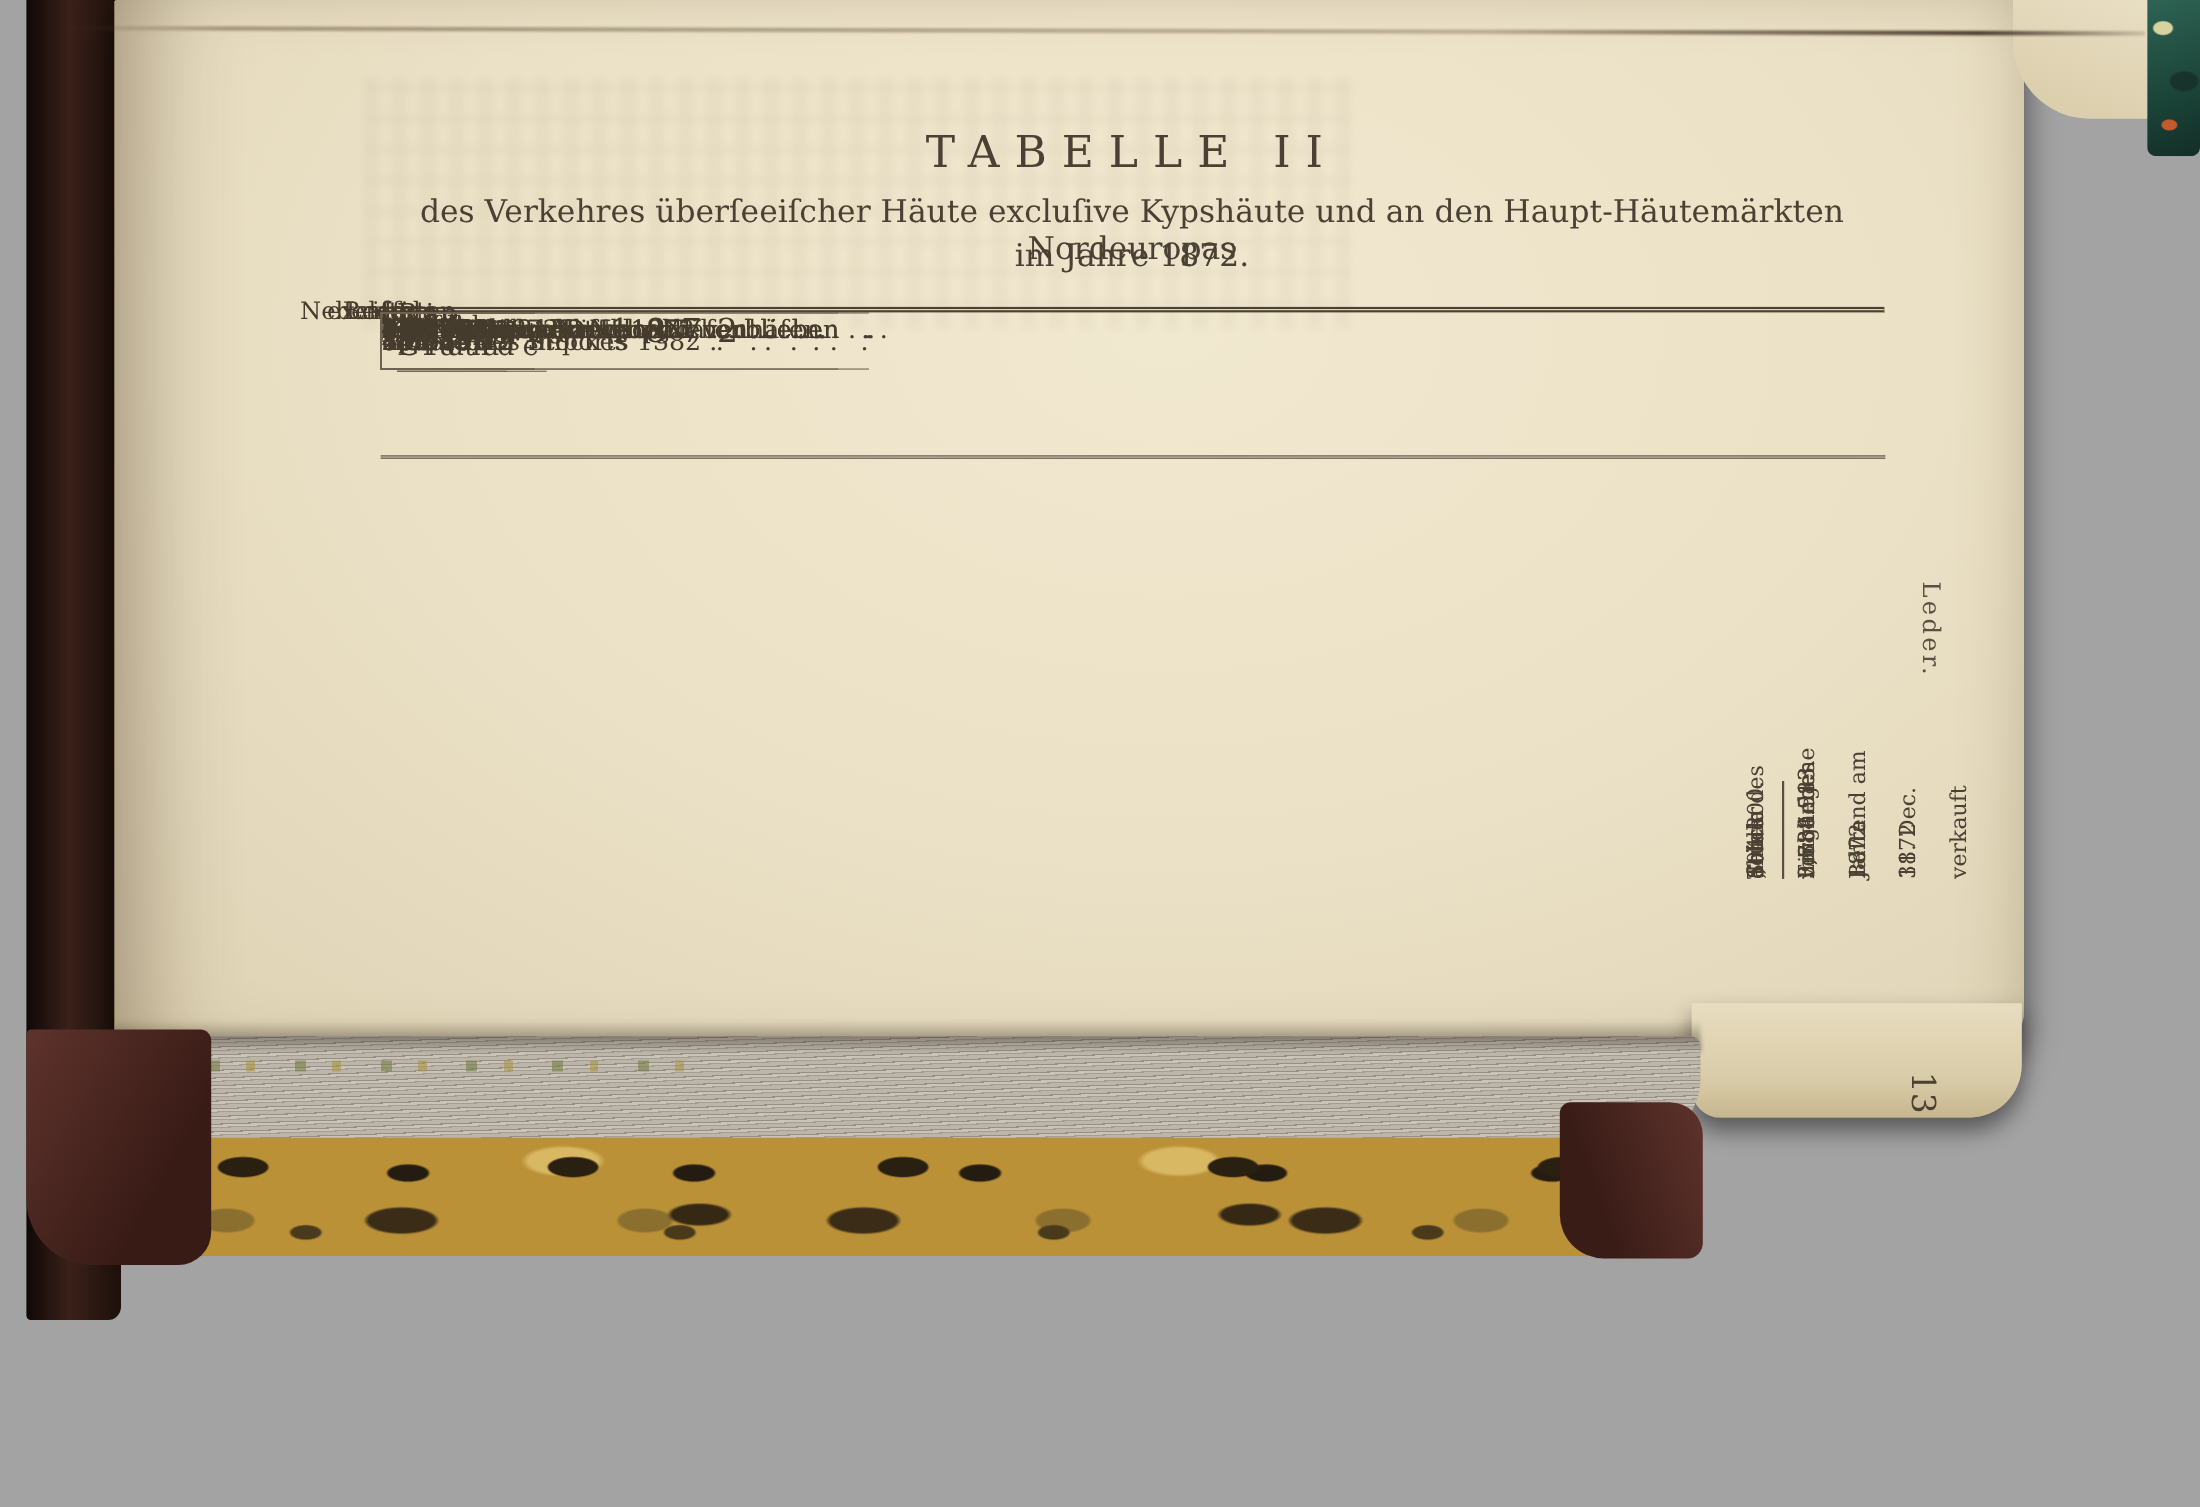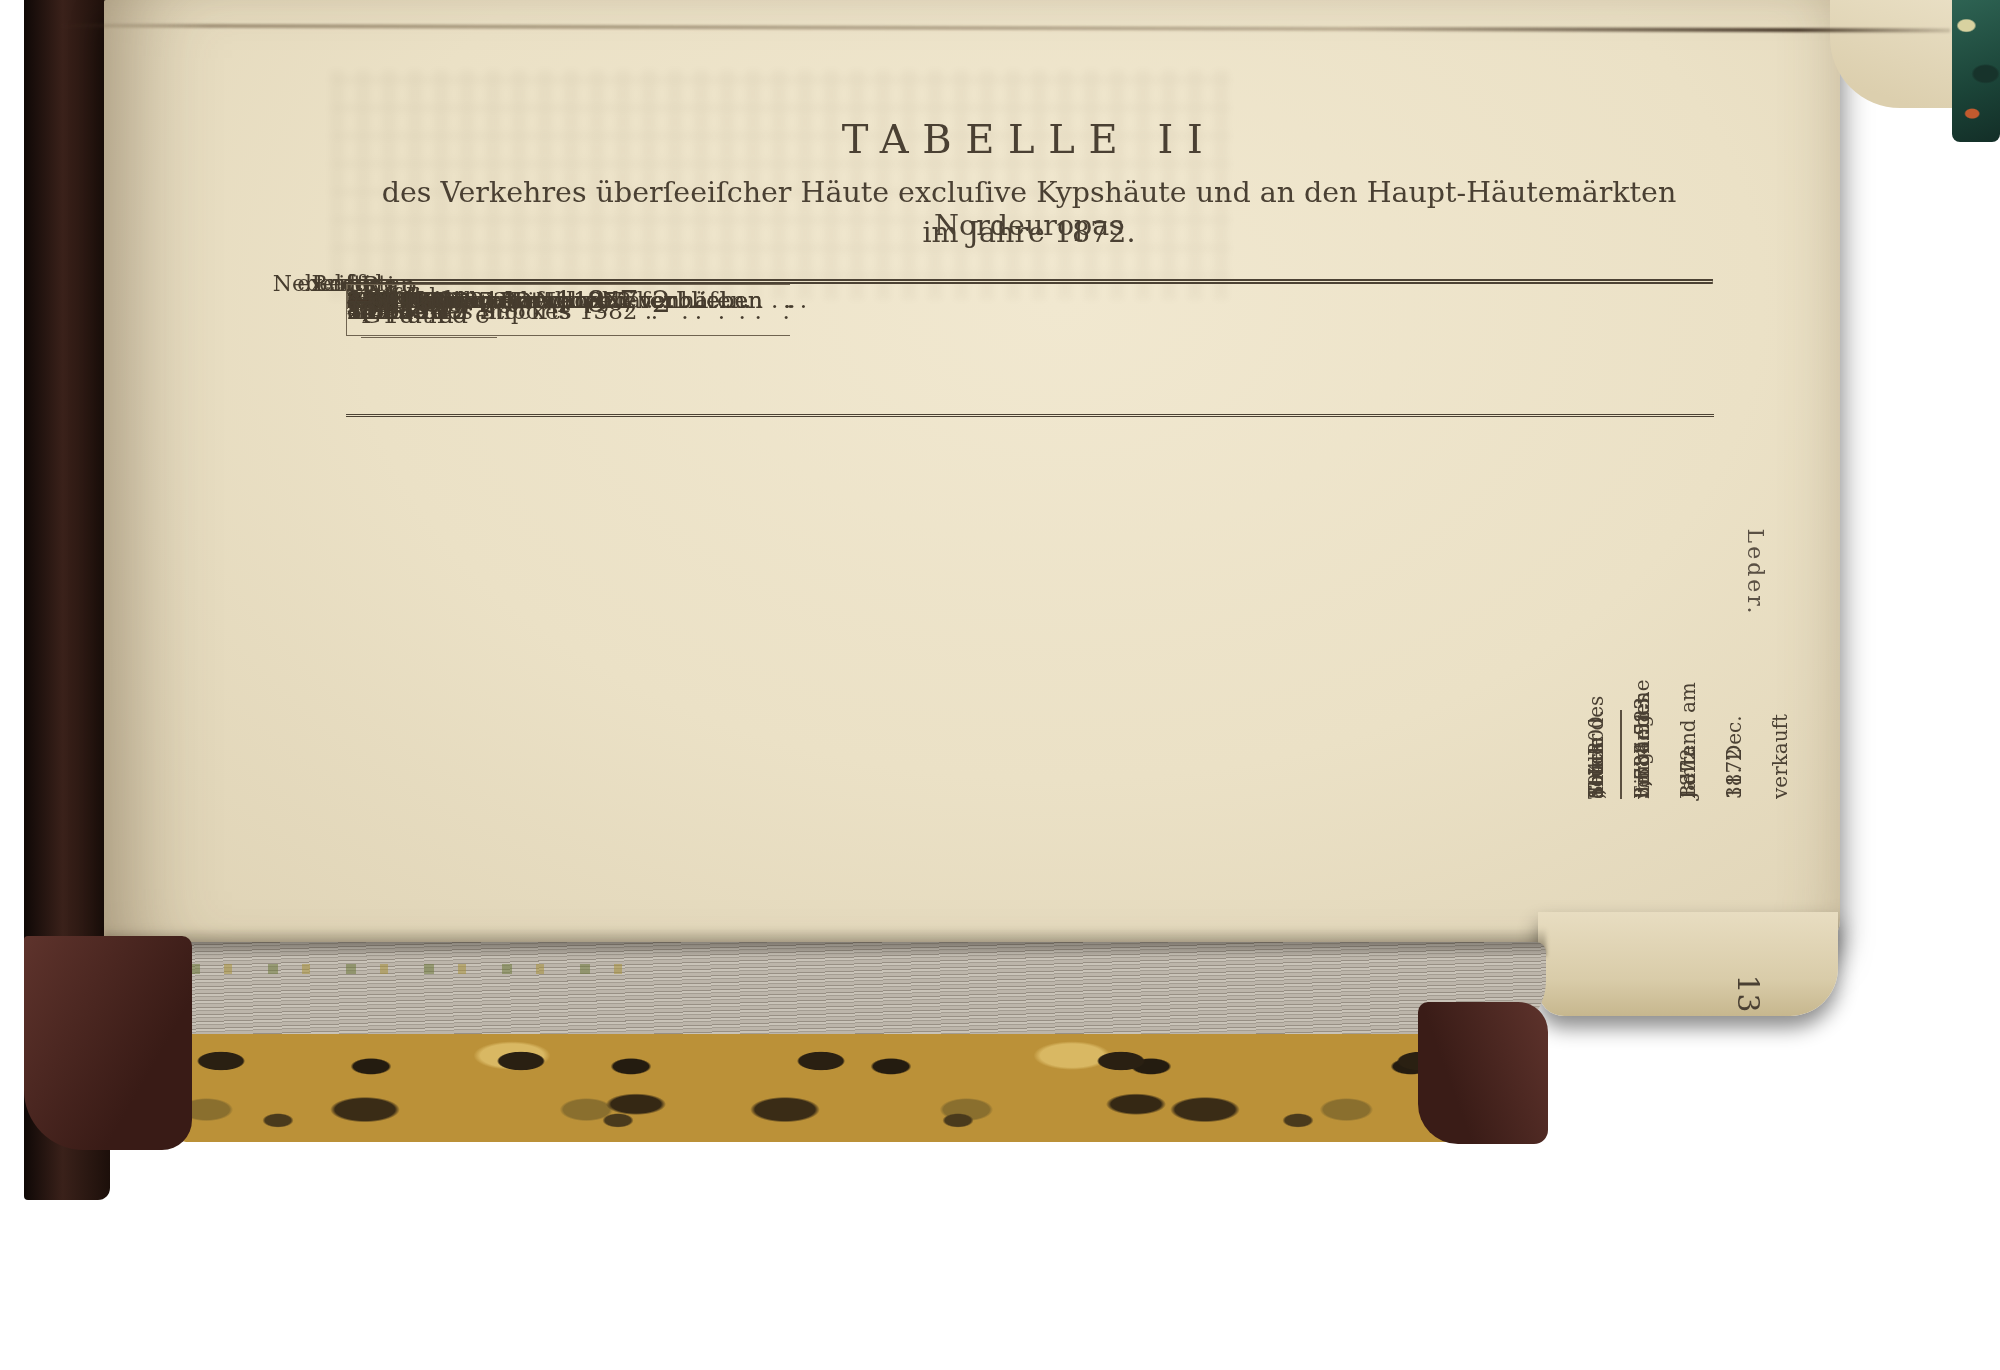--- a/index.html
+++ b/index.html
@@ -5,21 +5,21 @@
   :root{
     --ink:#463c2e;
     --ink-soft:#55493a;
     --rule:#6f6350;
     --rule-dark:#4c4234;
     --paper:#ece2c8;
   }
   html,body{margin:0;padding:0;background:#0d0b09;}
   #stage{
     position:relative;width:2000px;height:1370px;overflow:hidden;
-    background:#ffffff;
+    background:#a3a3a3;
     font-family:"DejaVu Serif","Liberation Serif",serif;
     color:var(--ink);
   }
   #stage *{box-sizing:border-box;position:absolute;}
 
   
   .spine{left:24px;top:0;width:86px;height:1200px;
     background:linear-gradient(90deg,#0f0806,#3a211a 45%,#1c0f0a);
     border-radius:0 0 12px 4px;}
   .page{left:104px;top:0;width:1736px;height:950px;

